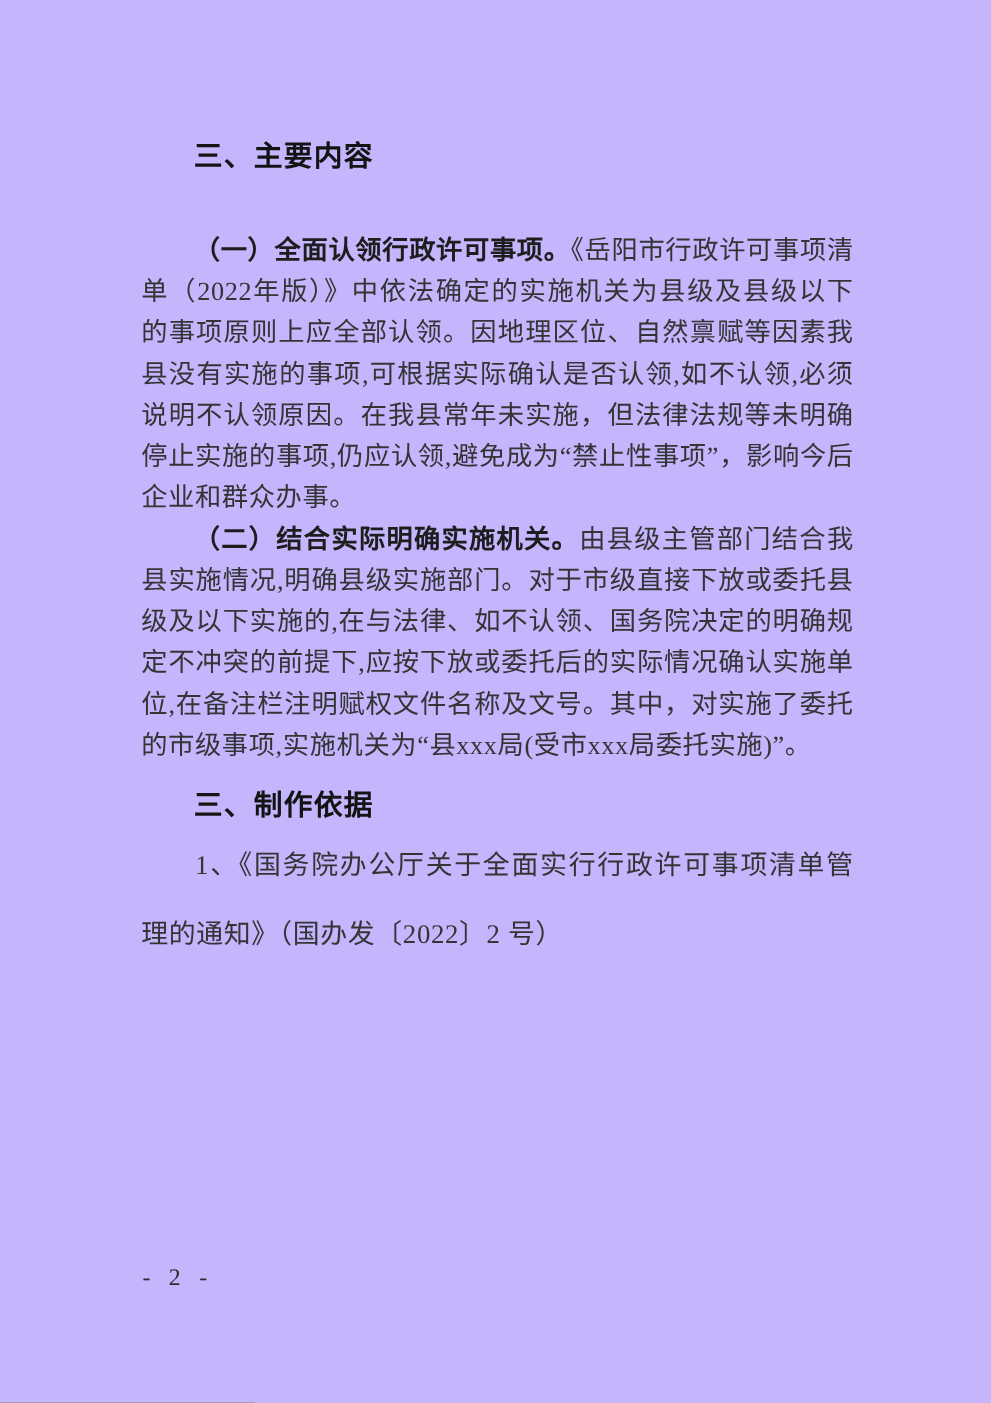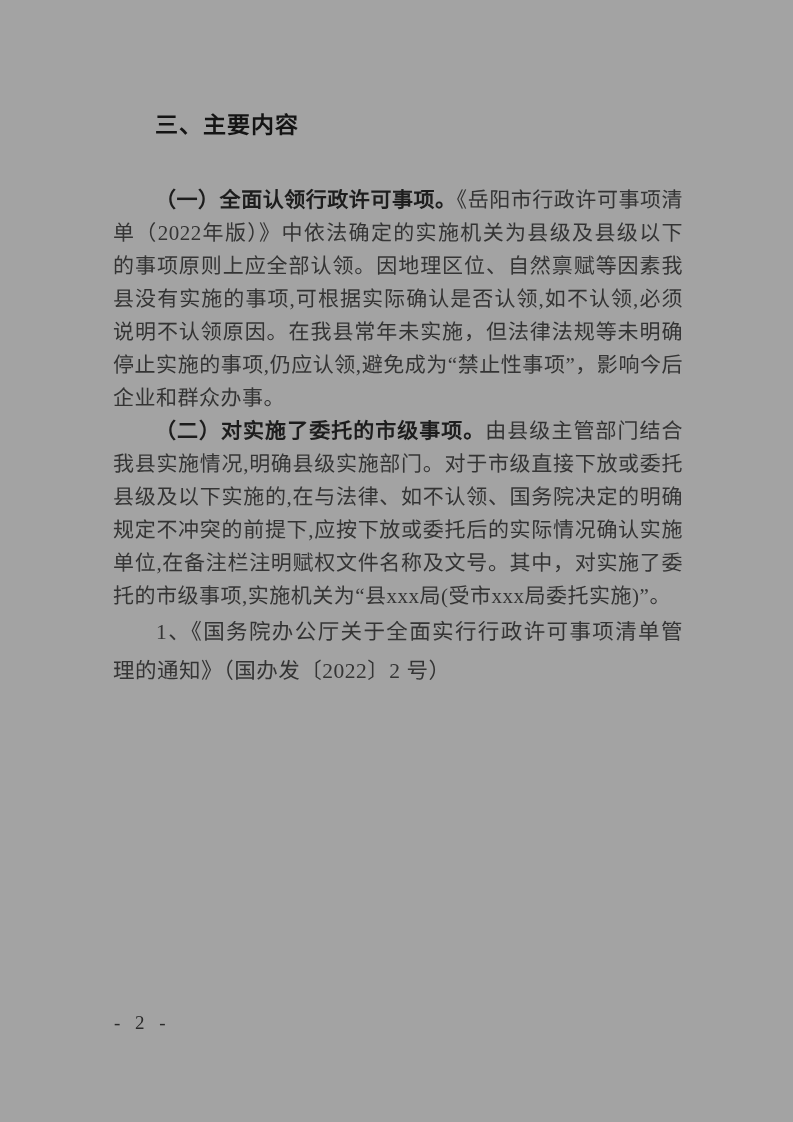--- a/index.html
+++ b/index.html
@@ -7,21 +7,21 @@
   html, body {
     background: #888;
     font-family: "Liberation Serif", "DejaVu Serif", serif;
   }
 
   .page {
     position: relative;
     width: 793px;
     height: 1122px;
     margin: 0 auto;
-    background: #a3a3a3;
+    background: #c4b5fd;
     overflow: hidden;
   }
 
   .content {
     position: absolute;
     left: 113px;
     top: 104px;
     width: 570px;
     color: #2e2e2e;
   }
@@ -56,21 +56,21 @@
   }
 
   
   .para .lead {
     font-weight: bold;
     color: #1d1d1d;
   }
 
   .basis-item {
     font-size: 21.5px;
-    line-height: 39px;
+    line-height: 55px;
     text-align: justify;
     text-indent: 2em;
     color: #343434;
     letter-spacing: 0.5px;
   }
 
   .page-number {
     position: absolute;
     left: 114px;
     top: 1012px;
@@ -83,22 +83,23 @@
 </head>
 <body>
 
 <div class="page">
   <div class="content">
 
     <div class="heading">三、主要内容</div>
 
     <p class="para para-first"><span class="lead">（一）全面认领行政许可事项。</span><span>《岳阳市行政许可事项清单（2022年版）》中依法确定的实施机关为县级及县级以下的事项原则上应全部认领。因地理区位、自然禀赋等因素我县没有实施的事项,可根据实际确认是否认领,如不认领,必须说明不认领原因。在我县常年未实施，但法律法规等未明确停止实施的事项,仍应认领,避免成为“禁止性事项”，影响今后企业和群众办事。</span></p>
 
-    <p class="para"><span class="lead">（二）对实施了委托的市级事项。</span><span>由县级主管部门结合我县实施情况,明确县级实施部门。对于市级直接下放或委托县级及以下实施的,在与法律、如不认领、国务院决定的明确规定不冲突的前提下,应按下放或委托后的实际情况确认实施单位,在备注栏注明赋权文件名称及文号。其中，对实施了委托的市级事项,实施机关为“县xxx局(受市xxx局委托实施)”。</span></p>
+    <p class="para"><span class="lead">（二）结合实际明确实施机关。</span><span>由县级主管部门结合我县实施情况,明确县级实施部门。对于市级直接下放或委托县级及以下实施的,在与法律、如不认领、国务院决定的明确规定不冲突的前提下,应按下放或委托后的实际情况确认实施单位,在备注栏注明赋权文件名称及文号。其中，对实施了委托的市级事项,实施机关为“县xxx局(受市xxx局委托实施)”。</span></p>
 
 
+    <div class="heading heading-basis">三、制作依据</div>
 
     <p class="basis-item">1、《国务院办公厅关于全面实行行政许可事项清单管理的通知》（国办发〔2022〕2 号）</p>
 
   </div>
 
   <div class="page-number">- 2 -</div>
 </div>
 
 </body></html>

